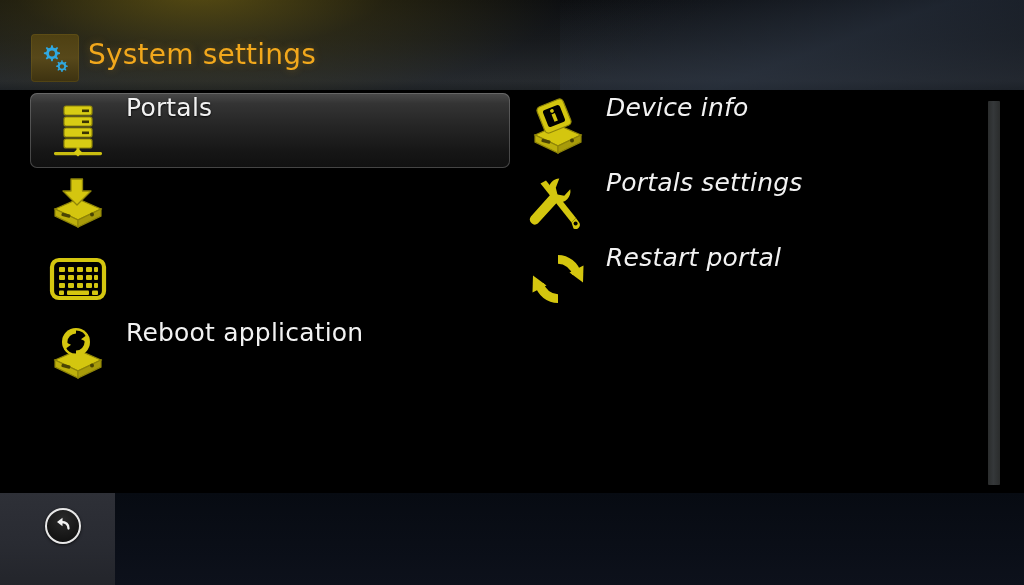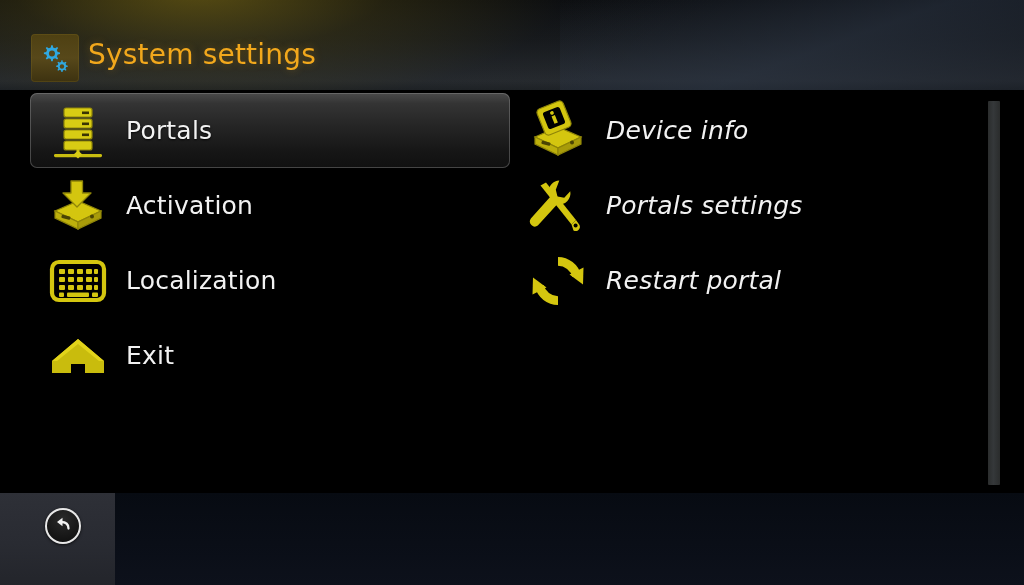--- a/index.html
+++ b/index.html
@@ -82,21 +82,20 @@
     width: 480px;
     height: 400px;
   }
   .col-left  { left: 30px; }
   .col-right { left: 510px; font-style: italic; }
 
   .menu-item {
     position: relative;
     height: 75px;
     display: flex;
-    align-items: center;
     border-radius: 7px;
     box-sizing: border-box;
   }
   .menu-item.selected {
     background: linear-gradient(180deg, #4a4a4a 0%, #343434 14%, #262626 42%, #161616 78%, #101010 100%);
     box-shadow: inset 0 0 0 1px rgba(150,150,150,0.40),
                 0 1px 3px rgba(0,0,0,0.8);
   }
   .menu-icon {
     width: 96px;
@@ -212,21 +211,20 @@
             <g>
               <path d="M8 36 L31 26 L54 36 L31 47 Z" fill="#d4c60f" stroke="#8f8508" stroke-width="1.2"></path>
               <path d="M8 36 L8 43 L31 54 L31 47 Z" fill="#bdb00c" stroke="#8f8508" stroke-width="1.2"></path>
               <path d="M54 36 L54 43 L31 54 L31 47 Z" fill="#a89b0a" stroke="#8f8508" stroke-width="1.2"></path>
               <rect x="14.5" y="40.5" width="9" height="3.4" rx="1" fill="#4a4404" transform="rotate(14 19 42)"></rect>
               <circle cx="45" cy="41.5" r="2" fill="#4a4404"></circle>
               <path d="M24 6 L35.5 6 L35.5 18 L44 18 L30 32 L16 18 L24 18 Z" fill="#d4c60f" stroke="#8f8508" stroke-width="1.3" stroke-linejoin="round"></path>
             </g>
           </svg>
         </span>
-        <span class="menu-label">Activation</span>
       </div>
 
       <div class="menu-item">
         <span class="menu-icon">
           <svg width="62" height="62" viewBox="0 0 62 62" aria-hidden="true">
             <rect x="5" y="12" width="52" height="38" rx="7" fill="none" stroke="#d4c60f" stroke-width="4.2"></rect>
             <g fill="#d4c60f">
               <rect x="12" y="19" width="6" height="5" rx="1"></rect>
               <rect x="21" y="19" width="6" height="5" rx="1"></rect>
               <rect x="30" y="19" width="6" height="5" rx="1"></rect>
@@ -241,33 +239,43 @@
               <rect x="21" y="35" width="6" height="5" rx="1"></rect>
               <rect x="30" y="35" width="6" height="5" rx="1"></rect>
               <rect x="39" y="35" width="6" height="5" rx="1"></rect>
               <rect x="47" y="35" width="4" height="5" rx="1"></rect>
               <rect x="12" y="42.5" width="5" height="4.5" rx="1"></rect>
               <rect x="20" y="42.5" width="22" height="4.5" rx="1"></rect>
               <rect x="45" y="42.5" width="6" height="4.5" rx="1"></rect>
             </g>
           </svg>
         </span>
-        <span class="menu-label">Localization</span>
-      </div>
-
-
-      <div class="menu-item">
-        <span class="menu-icon">
-          <svg width="62" height="62" viewBox="0 0 62 62" aria-hidden="true">
-            <path d="M31 14 L57 36 L57 48 L38 48 L38 39 L24 39 L24 48 L5 48 L5 36 Z" fill="#c9bc0d"></path>
-            <path d="M31 14 L57 36 L52 36 L31 19 L10 36 L5 36 Z" fill="#e2d41a"></path>
-          </svg>
-        </span>
-        <span class="menu-label">Exit</span>
-      </div>
+      </div>
+
+      <div class="menu-item">
+        <span class="menu-icon">
+          <svg width="62" height="62" viewBox="0 0 62 62" aria-hidden="true">
+            <g>
+              <path d="M8 37 L31 27 L54 37 L31 48 Z" fill="#d4c60f" stroke="#8f8508" stroke-width="1.2"></path>
+              <path d="M8 37 L8 44 L31 55 L31 48 Z" fill="#bdb00c" stroke="#8f8508" stroke-width="1.2"></path>
+              <path d="M54 37 L54 44 L31 55 L31 48 Z" fill="#a89b0a" stroke="#8f8508" stroke-width="1.2"></path>
+              <rect x="14.5" y="41.5" width="9" height="3.4" rx="1" fill="#4a4404" transform="rotate(14 19 43)"></rect>
+              <circle cx="45" cy="42.5" r="2" fill="#4a4404"></circle>
+              <circle cx="29" cy="19" r="14" fill="#d4c60f"></circle>
+              <circle cx="29" cy="19" r="8.6" fill="#000"></circle>
+              <path d="M29 7.5 A11.5 11.5 0 0 1 39.6 14.6 L34.8 16.6 A6.3 6.3 0 0 0 29 12.8 Z" fill="#000"></path>
+              <path d="M29 30.5 A11.5 11.5 0 0 1 18.4 23.4 L23.2 21.4 A6.3 6.3 0 0 0 29 25.2 Z" fill="#000"></path>
+              <path d="M40.8 11.2 L41.6 19.8 L34 16.2 Z" fill="#d4c60f"></path>
+              <path d="M17.2 26.8 L16.4 18.2 L24 21.8 Z" fill="#d4c60f"></path>
+            </g>
+          </svg>
+        </span>
+        <span class="menu-label">Reboot application</span>
+      </div>
+
 
     </div>
 
     <div class="col col-right">
 
       <div class="menu-item">
         <span class="menu-icon">
           <svg width="62" height="62" viewBox="0 0 62 62" aria-hidden="true">
             <g>
               <path d="M8 37 L31 27 L54 37 L31 48 Z" fill="#d4c60f" stroke="#8f8508" stroke-width="1.2"></path>

